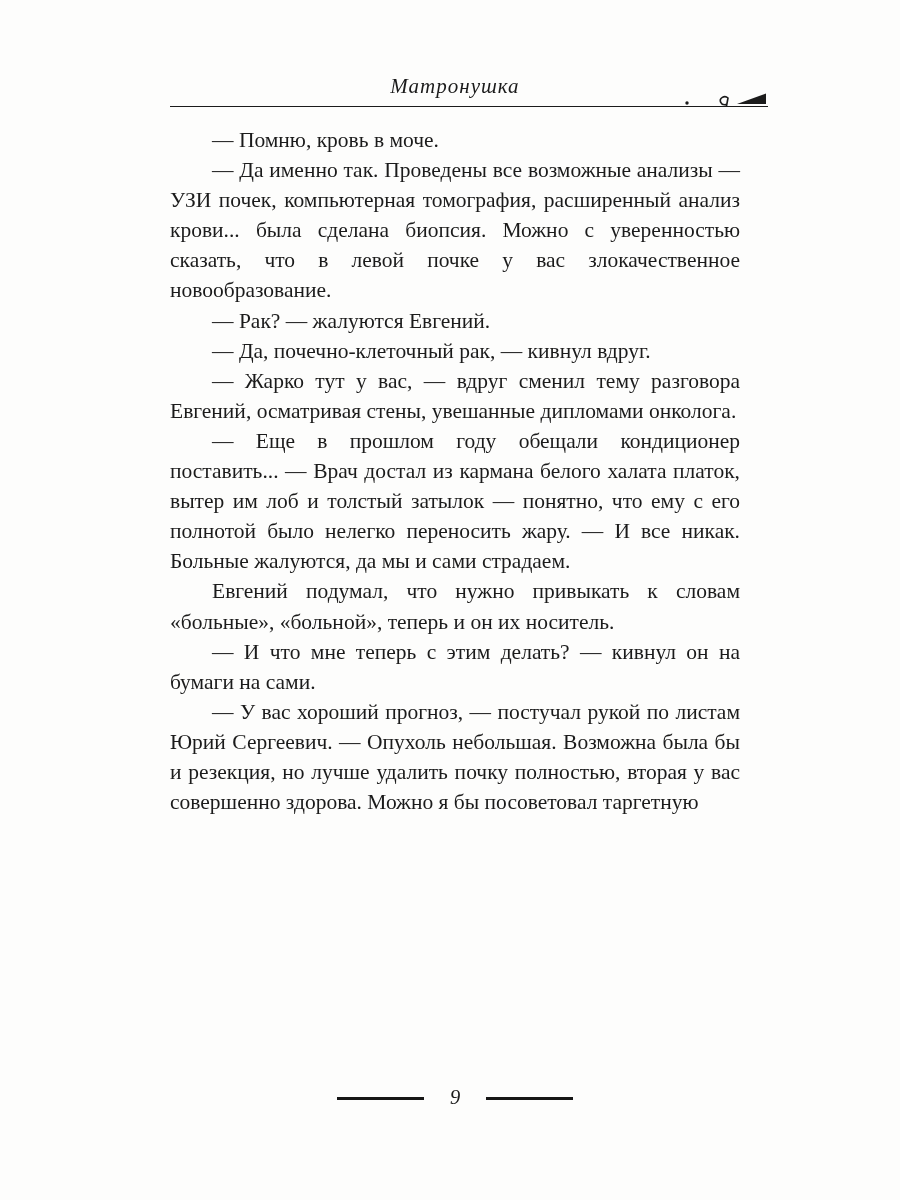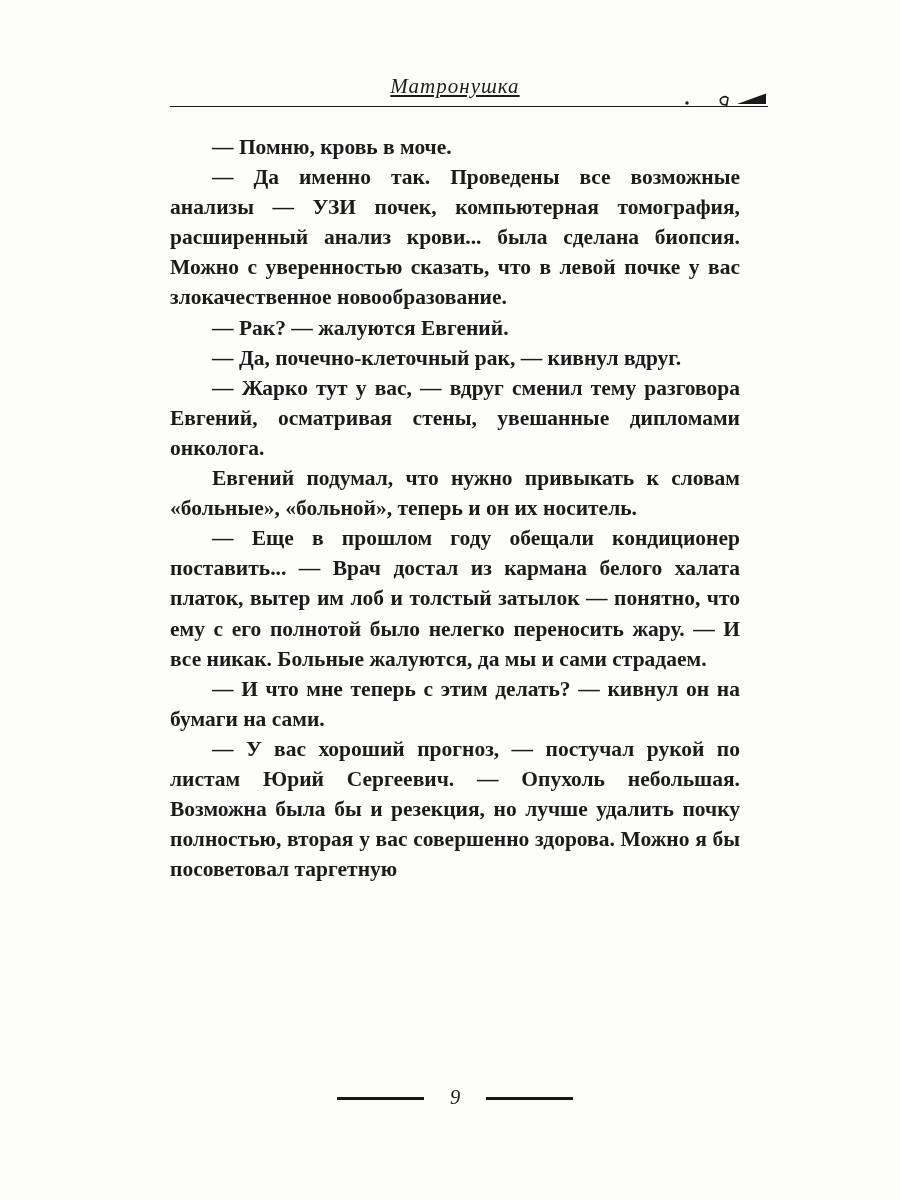--- a/index.html
+++ b/index.html
@@ -25,45 +25,43 @@
     top: 74px;
     left: 170px;
     width: 598px;
   }
   .header-title {
     width: 570px;
     text-align: center;
     font-style: italic;
     font-size: 21px;
     letter-spacing: 1px;
-    text-decoration: underline;
   }
   .header-rule {
     position: relative;
     margin-top: 7px;
     height: 0;
     border-top: 1.7px solid #1b1b1b;
   }
   .ornament {
     position: absolute;
     right: 0;
     top: -17px;
     line-height: 0;
   }
   
   .body-text {
     position: absolute;
-    top: 132px;
+    top: 125px;
     left: 170px;
     width: 570px;
     font-size: 21.5px;
     line-height: 30.1px;
     text-align: justify;
     text-align-last: left;
-    font-weight: bold;
   }
   .body-text p {
     margin: 0;
     padding: 0;
     text-indent: 42px;
   }
   
   .footer {
     position: absolute;
     top: 1088px;
@@ -103,22 +101,22 @@
       </span>
     </div>
   </div>
 
   <div class="body-text">
       <p>— Помню, кровь в моче.</p>
       <p>— Да именно так. Проведены все возможные анализы — УЗИ почек, компьютерная томография, расширенный анализ крови... была сделана биопсия. Можно с уверенностью сказать, что в левой почке у вас злокачественное новообразование.</p>
       <p>— Рак? — жалуются Евгений.</p>
       <p>— Да, почечно-клеточный рак, — кивнул вдруг.</p>
       <p>— Жарко тут у вас, — вдруг сменил тему разговора Евгений, осматривая стены, увешанные дипломами онколога.</p>
+      <p>— Еще в прошлом году обещали кондиционер поставить... — Врач достал из кармана белого халата платок, вытер им лоб и толстый затылок — понятно, что ему с его полнотой было нелегко переносить жару. — И все никак. Больные жалуются, да мы и сами страдаем.</p>
       <p>Евгений подумал, что нужно привыкать к словам «больные», «больной», теперь и он их носитель.</p>
-      <p>— Еще в прошлом году обещали кондиционер поставить... — Врач достал из кармана белого халата платок, вытер им лоб и толстый затылок — понятно, что ему с его полнотой было нелегко переносить жару. — И все никак. Больные жалуются, да мы и сами страдаем.</p>
       <p>— И что мне теперь с этим делать? — кивнул он на бумаги на сами.</p>
       <p>— У вас хороший прогноз, — постучал рукой по листам Юрий Сергеевич. — Опухоль небольшая. Возможна была бы и резекция, но лучше удалить почку полностью, вторая у вас совершенно здорова. Можно я бы посоветовал таргетную</p>
     </div>
 
   <div class="footer">
     <div class="footer-rule"></div>
     <div class="page-number">9</div>
     <div class="footer-rule"></div>
   </div>
 

